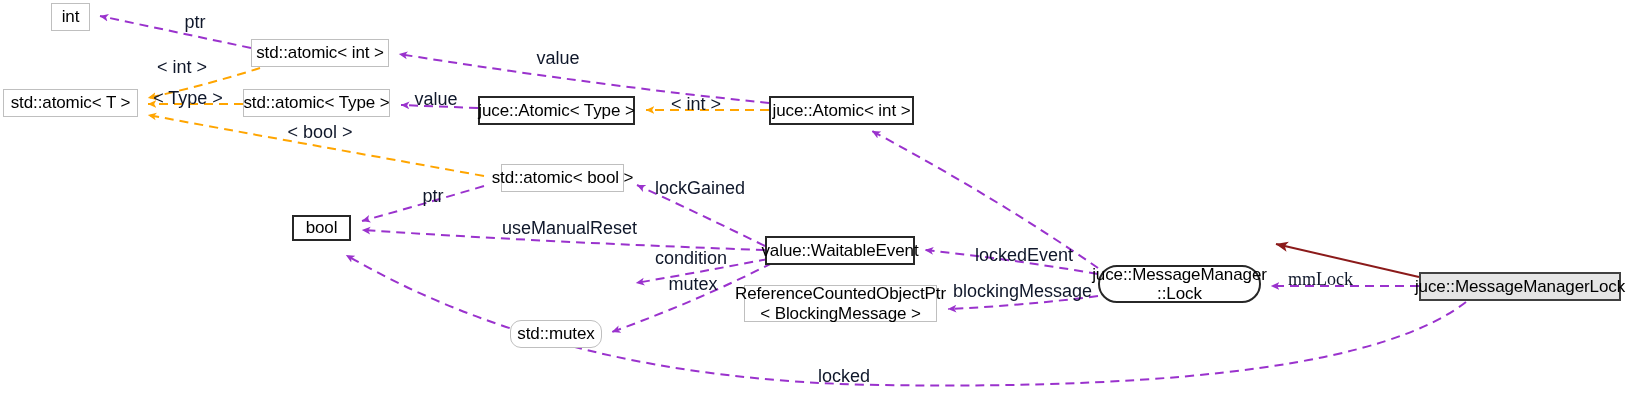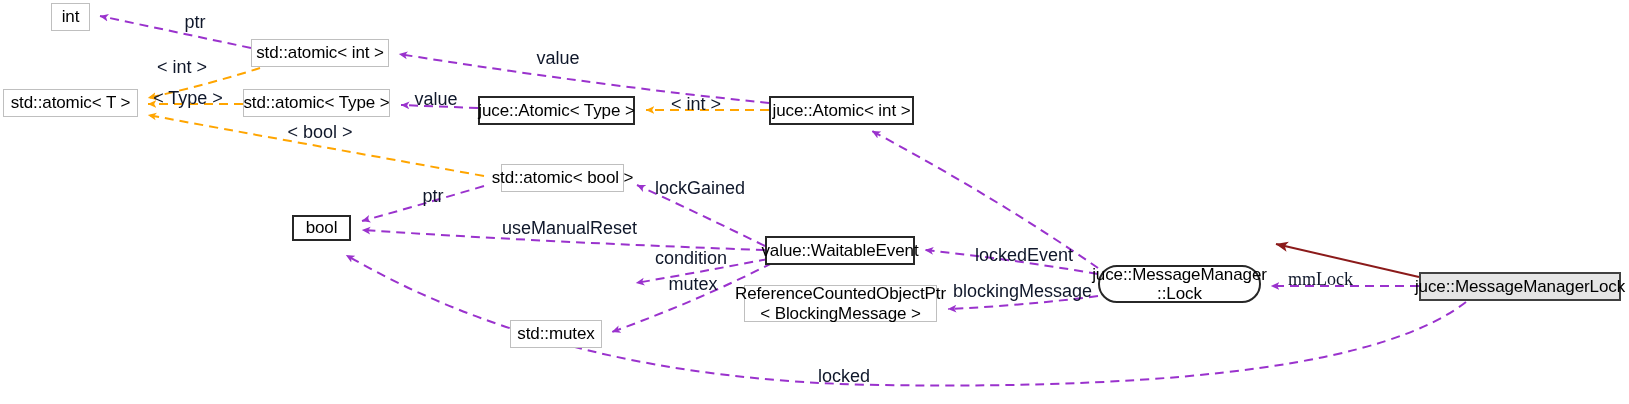--- a/index.html
+++ b/index.html
@@ -131,21 +131,21 @@
 
   <div class="node thick" style="left:292px;top:215px;width:59px;height:26px;">
     <span>bool</span>
   </div>
 
   <div class="node thick" style="left:765px;top:236px;width:150px;height:29px;">
     <span>value::WaitableEvent</span>
   </div>
 
 
-  <div class="node thin" style="left:510px;top:320px;width:92px;height:28px;">
+  <div class="node thin" style="left:510px;top:320px;width:92px;height:28px;border-radius:11px;">
     <span>std::mutex</span>
   </div>
 
   <div class="node thin" style="left:744px;top:285px;width:193px;height:37px;">
     <span>ReferenceCountedObjectPtr
 &lt; BlockingMessage &gt;</span>
   </div>
 
 
   <div class="node thick" style="left:1098px;top:265px;width:163px;height:38px;border-radius:19px;">

